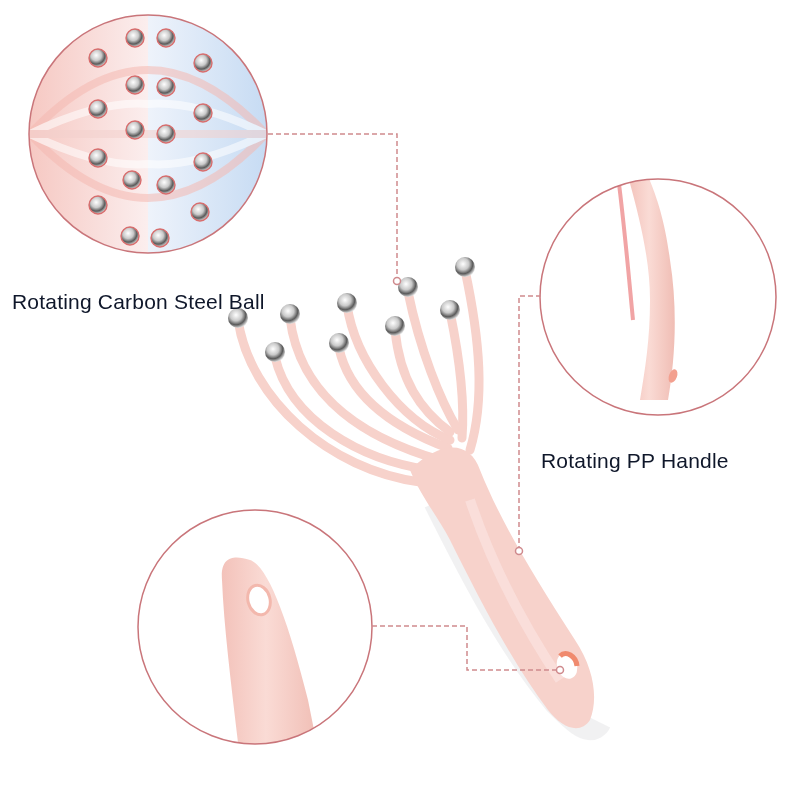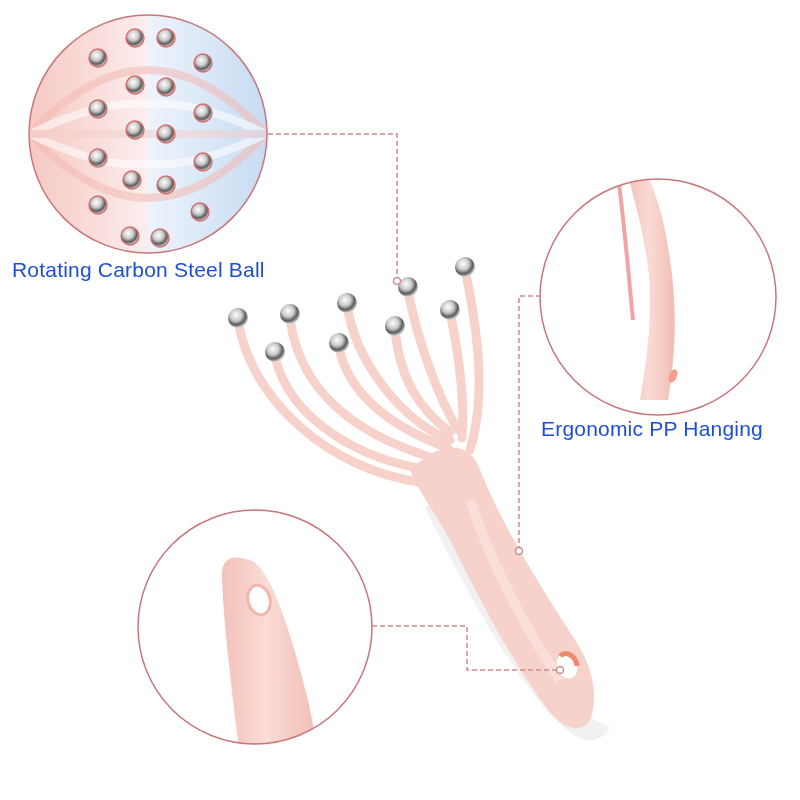--- a/index.html
+++ b/index.html
@@ -1,18 +1,18 @@
 <!DOCTYPE html>
 <html><head>
   <meta charset="utf-8">
   <style>
     html, body { margin: 0; padding: 0; background: #ffffff; }
     body { width: 800px; height: 800px; position: relative; overflow: hidden; font-family: "Liberation Sans", sans-serif; }
     .stage { position: absolute; left: 0; top: 0; width: 800px; height: 800px; }
-    .label { position: absolute; color: #1d4ed8; font-size: 21px; letter-spacing: 0.2px; white-space: nowrap; }
+    .label { position: absolute; color: #0f172a; font-size: 21px; letter-spacing: 0.2px; white-space: nowrap; margin-top: 32px; }
     svg { position: absolute; left: 0; top: 0; }
   </style>
 </head>
 <body>
 
 <div class="stage">
   <svg width="800" height="800" viewBox="0 0 800 800">
     <defs>
       <radialGradient id="ball" cx="40%" cy="35%" r="65%">
         <stop offset="0%" stop-color="#ffffff"></stop>
@@ -138,14 +138,14 @@
       <path d="M372 626 L467 626 L467 670 L557 670"></path>
     </g>
     <g fill="#ffffff" stroke="#cf8a8d" stroke-width="1.5">
       <circle cx="397" cy="281" r="3.5"></circle>
       <circle cx="519" cy="551" r="3.5"></circle>
       <circle cx="560" cy="670" r="3.5"></circle>
     </g>
   </svg>
 
   <div class="label" style="left:12px; top:258px;">Rotating Carbon Steel Ball</div>
-  <div class="label" style="left:541px; top:417px;">Ergonomic PP Hanging</div>
+  <div class="label" style="left:541px; top:417px;">Rotating PP Handle</div>
 </div>
 
 </body></html>

